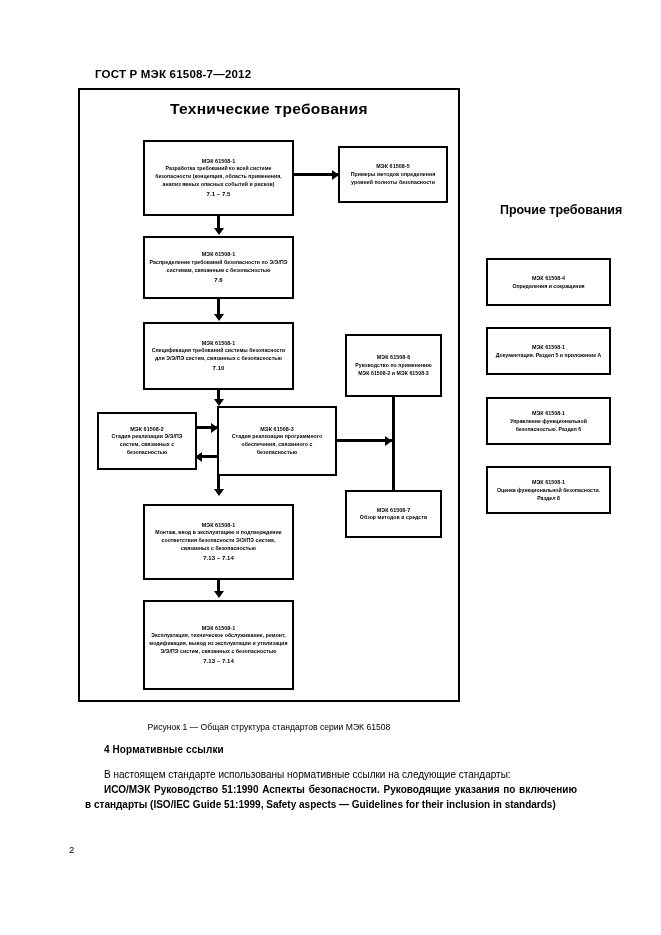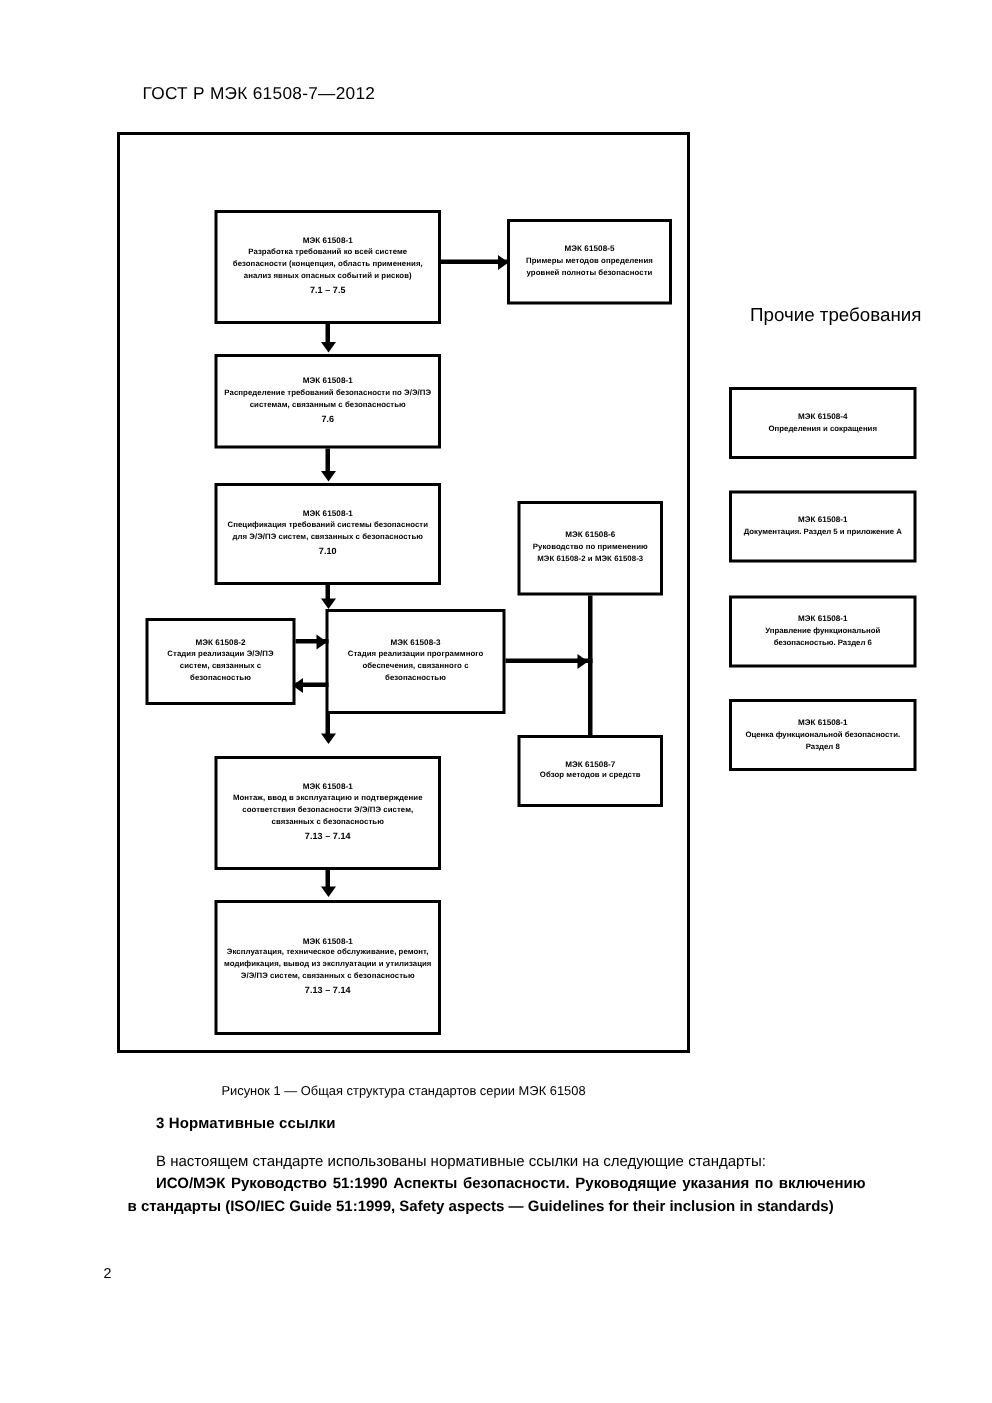--- a/index.html
+++ b/index.html
@@ -13,23 +13,23 @@
     position: relative;
     font-family: "Liberation Sans", sans-serif;
     color: #000000;
     overflow: hidden;
   }
 
   
   .doc-header {
     position: absolute;
     left: 95px;
-    top: 57px;
+    top: 68px;
     font-size: 11.5px;
-    font-weight: normal;
+    font-weight: bold;
     letter-spacing: 0.2px;
     white-space: nowrap;
   }
 
   
   .figure-frame {
     position: absolute;
     left: 78px;
     top: 88px;
     width: 382px;
@@ -106,21 +106,21 @@
     border-bottom: 5px solid transparent;
     border-right: 7px solid #000;
   }
 
   
   .other-req-title {
     position: absolute;
     left: 472px;
     top: 203px;
     font-size: 12.5px;
-    font-weight: normal;
+    font-weight: bold;
     white-space: nowrap;
     padding-left: 28px;
   }
   .rbox {
     position: absolute;
     left: 486px;
     width: 125px;
     border: 2px solid #000;
     box-sizing: border-box;
     background: #fff;
@@ -169,20 +169,21 @@
     font-size: 9.5px;
   }
 </style>
 </head>
 <body>
 
 <div class="doc-header">ГОСТ Р МЭК 61508-7—2012</div>
 
 <div class="figure-frame">
 
+  <div class="figure-title">Технические требования</div>
 
   <div class="dbox" style="left:63px; top:50px; width:151px; height:76px;">
     <div class="ref">МЭК 61508-1</div>
     <div class="body">Разработка требований ко всей системе безопасности (концепция, область применения, анализ явных опасных событий и рисков)</div>
     <div class="clause">7.1 – 7.5</div>
   </div>
 
   <div class="dbox" style="left:258px; top:56px; width:110px; height:57px;">
     <div class="ref">МЭК 61508-5</div>
     <div class="body">Примеры методов определения уровней полноты безопасности</div>
@@ -279,18 +280,18 @@
   <div class="body">Управление функциональной безопасностью. Раздел 6</div>
 </div>
 
 <div class="rbox" style="top:466px; height:48px;">
   <div class="ref">МЭК 61508-1</div>
   <div class="body">Оценка функциональной безопасности. Раздел 8</div>
 </div>
 
 <div class="fig-caption">Рисунок 1 — Общая структура стандартов серии МЭК 61508</div>
 
-<div class="sect-heading">3  Нормативные ссылки</div>
+<div class="sect-heading">4  Нормативные ссылки</div>
 
 <div class="para p1">В настоящем стандарте использованы нормативные ссылки на следующие стандарты:</div>
 <div class="para p2">ИСО/МЭК Руководство 51:1990 Аспекты безопасности. Руководящие указания по включению в стандарты (ISO/IEC Guide 51:1999, Safety aspects — Guidelines for their inclusion in standards)</div>
 
 <div class="page-number">2</div>
 
 </body></html>

